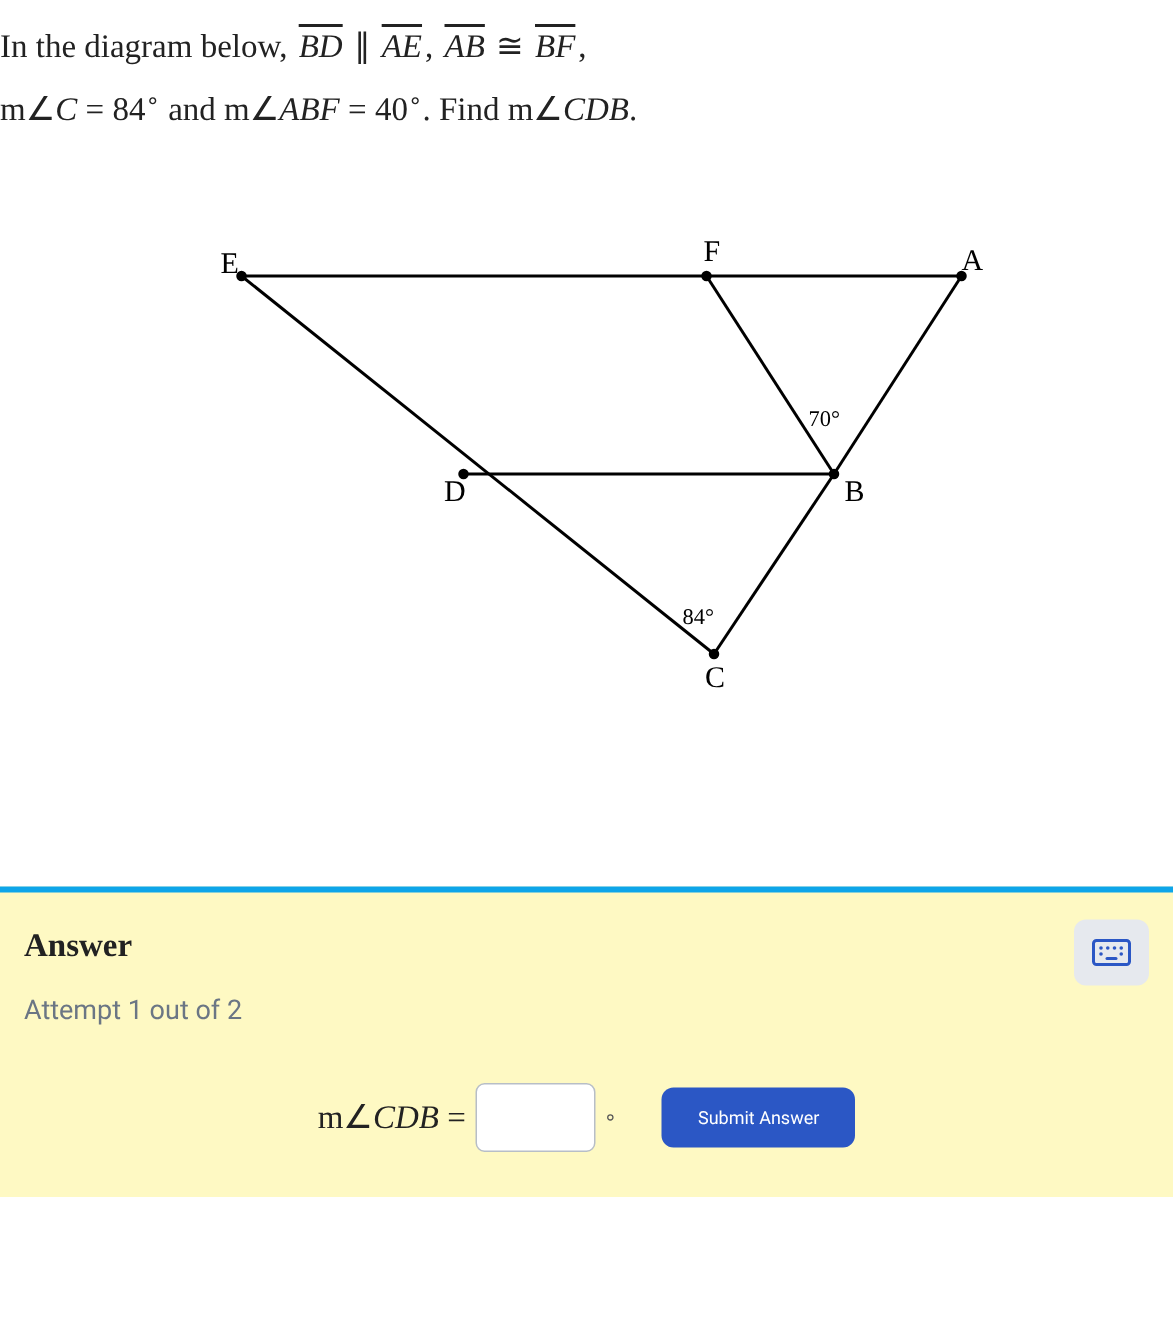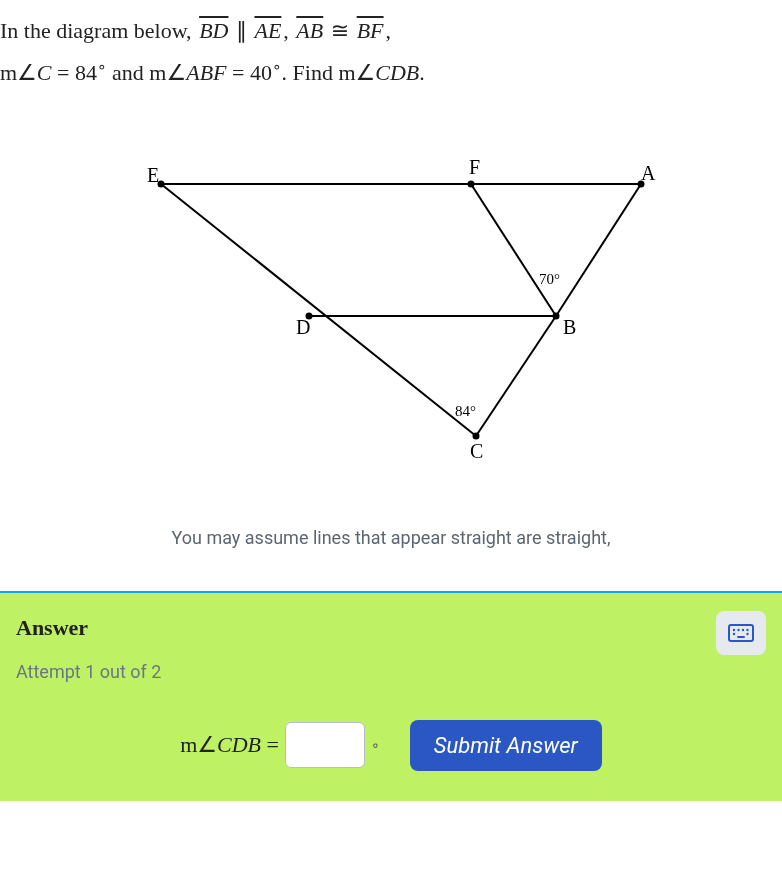--- a/index.html
+++ b/index.html
@@ -35,22 +35,22 @@
   svg { display: block; }
   .note {
     color: #5c6672;
     font-family: -apple-system, BlinkMacSystemFont, 'Segoe UI', Roboto, sans-serif;
     font-size: 18px;
     text-align: center;
     line-height: 1.5;
     margin-top: 50px;
   }
   .answer-section {
-    background: #bef264;
-    border-top: 2px solid #0ea5e9;
+    background: #fef9c3;
+    border-top: 4px solid #0ea5e9;
     padding: 22px 16px 30px 16px;
     font-family: -apple-system, BlinkMacSystemFont, 'Segoe UI', Roboto, sans-serif;
     position: relative;
   }
   .answer-title {
     font-family: Georgia, serif;
     font-weight: bold;
     font-size: 22px;
     color: #222;
   }
@@ -83,25 +83,24 @@
     font-size: 14px;
     color: #555;
     vertical-align: super;
     margin-right: 24px;
   }
   .submit-btn {
     background: #2b57c5;
     color: #fff;
     border: none;
     border-radius: 8px;
-    font-size: 22px;
+    font-size: 12px;
     padding: 13px 24px;
     cursor: pointer;
     font-family: -apple-system, BlinkMacSystemFont, 'Segoe UI', Roboto, sans-serif;
-    font-style: italic;
   }
   .kbd-btn {
     position: absolute;
     right: 16px;
     top: 18px;
     width: 50px;
     height: 44px;
     background: #e6e9ee;
     border-radius: 8px;
     border: none;
@@ -148,21 +147,21 @@
       <text x="452" y="190">B</text>
       <text x="359" y="314">C</text>
     </g>
     <g font-family="Georgia, serif" font-size="15" fill="#000">
       <text x="428" y="140">70°</text>
       <text x="344" y="272">84°</text>
     </g>
   </svg>
 
   <div class="note">
-    <span>You may assume lines that appear straight are straight,</span><br>
+    <br>
   </div>
 </div>
 
 <div class="answer-section">
   <button class="kbd-btn">
     <svg width="26" height="18" viewBox="0 0 26 18">
       <rect x="1" y="1" width="24" height="16" rx="2" fill="none" stroke="#2b57c5" stroke-width="2"></rect>
       <circle cx="6" cy="6" r="1.2" fill="#2b57c5"></circle>
       <circle cx="10.5" cy="6" r="1.2" fill="#2b57c5"></circle>
       <circle cx="15" cy="6" r="1.2" fill="#2b57c5"></circle>

